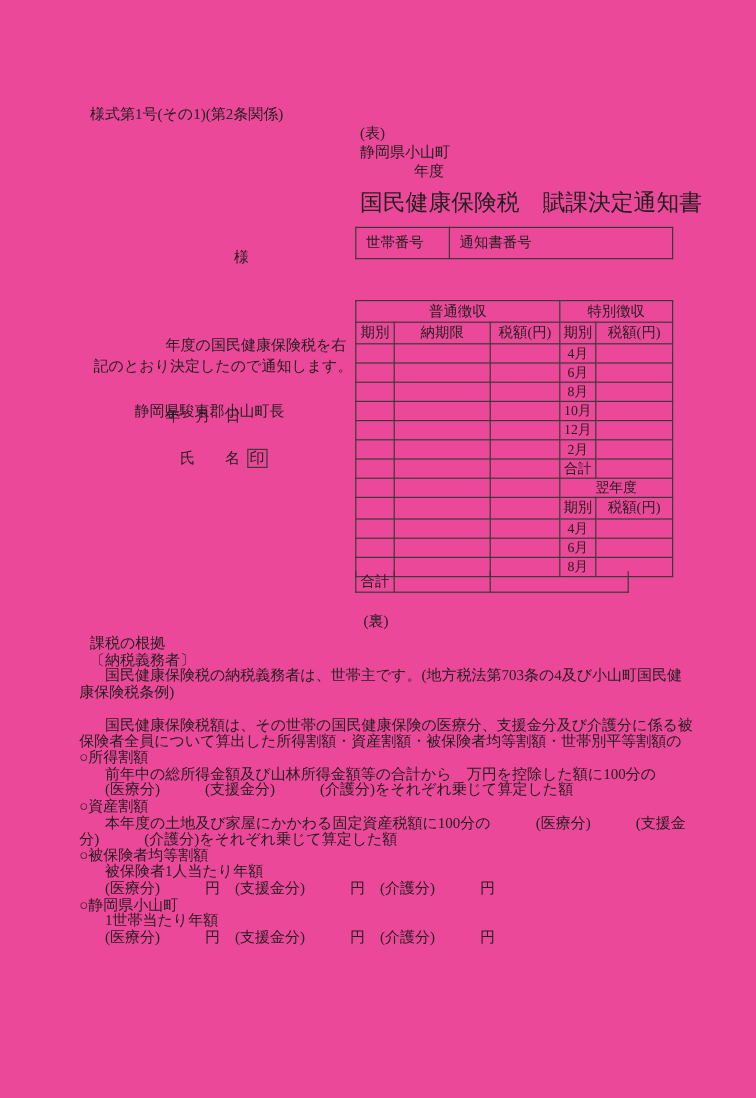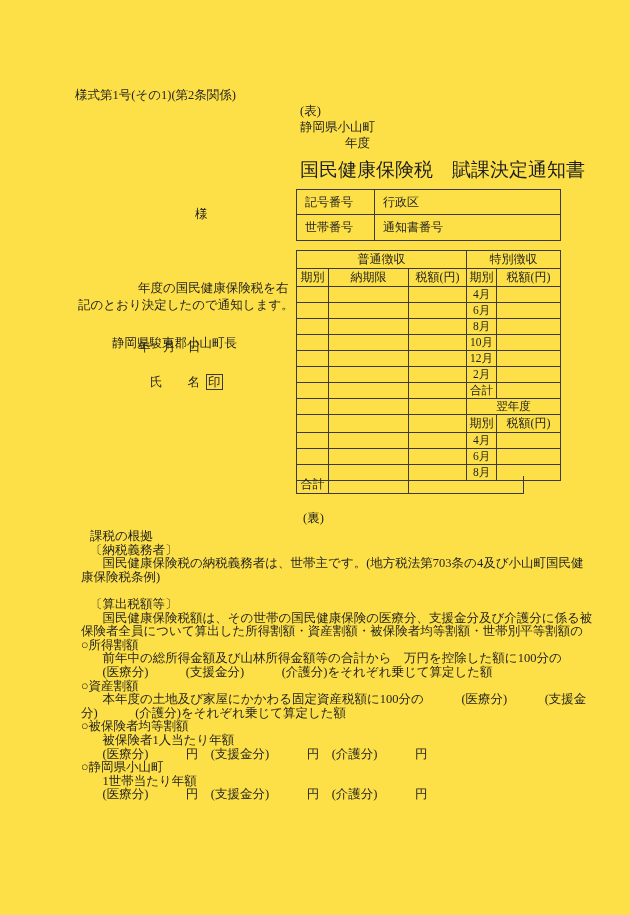--- a/index.html
+++ b/index.html
@@ -1,19 +1,19 @@
 <!DOCTYPE html>
 <html><head>
 <meta charset="utf-8">
 <style>
   html,body{margin:0;padding:0;background:#e8e8e8;}
   .page{
     position:relative;
     width:630px;height:915px;
-    background:#fde047;
+    background:#ec4899;
     font-family:"Liberation Serif","DejaVu Serif",serif;
     color:#1f1f1f;
     overflow:hidden;
   }
   .t{position:absolute;font-size:12.5px;line-height:14px;white-space:pre;}
   .title{font-size:19px;}
   
   table{border-collapse:collapse;table-layout:fixed;}
   .info-table{position:absolute;left:296px;top:189px;width:264px;}
   .info-table td{
@@ -46,45 +46,41 @@
   
   .seal{
     display:inline-block;
     border:1px solid #3a3a3a;
     padding:0 1px;
     margin-left:6px;
     font-size:12.5px;
     line-height:14px;
   }
   
-  .back-block{position:absolute;left:81px;top:530px;width:520px;}
+  .back-block{position:absolute;left:66px;top:530px;width:520px;}
   .bl{font-size:12.5px;line-height:13.6px;height:13.6px;white-space:pre;}
   .bl.h{padding-left:9px;}
 </style>
 </head>
 <body>
 
 <div class="page">
 
   <div class="t" style="left:75px;top:88px">様式第1号(その1)(第2条関係)</div>
   <div class="t" style="left:300px;top:104px">(表)</div>
   <div class="t" style="left:300px;top:120px">静岡県小山町</div>
   <div class="t" style="left:345px;top:136px">年度</div>
   <div class="t title" style="left:300px;top:163px">国民健康保険税　賦課決定通知書</div>
 
   <table class="info-table">
     <colgroup>
         <col style="width:78px">
         <col style="width:186px">
       </colgroup>
     <tbody>
-        <tr>
-      <td>記号番号</td>
-      <td>行政区</td>
-    </tr>
     <tr style="height:26px">
       <td>世帯番号</td>
       <td>通知書番号</td>
     </tr>
   </tbody>
     </table>
 
   <div class="t" style="left:195px;top:207px">様</div>
 
   <div class="t" style="left:138px;top:281px">年度の国民健康保険税を右</div>
@@ -216,21 +212,20 @@
     </table>
 
   <div class="t" style="left:303px;top:511px">(裏)</div>
 
   <div class="back-block">
     <div class="bl h">課税の根拠</div>
     <div class="bl h">〔納税義務者〕</div>
     <div class="bl h">　国民健康保険税の納税義務者は、世帯主です。(地方税法第703条の4及び小山町国民健</div>
     <div class="bl">康保険税条例)</div>
     <div class="bl"></div>
-    <div class="bl h">〔算出税額等〕</div>
     <div class="bl h">　国民健康保険税額は、その世帯の国民健康保険の医療分、支援金分及び介護分に係る被</div>
     <div class="bl">保険者全員について算出した所得割額・資産割額・被保険者均等割額・世帯別平等割額の</div>
     <div class="bl">○所得割額</div>
     <div class="bl h">　前年中の総所得金額及び山林所得金額等の合計から　万円を控除した額に100分の</div>
     <div class="bl h">　(医療分)　　　(支援金分)　　　(介護分)をそれぞれ乗じて算定した額</div>
     <div class="bl">○資産割額</div>
     <div class="bl h">　本年度の土地及び家屋にかかわる固定資産税額に100分の　　　(医療分)　　　(支援金</div>
     <div class="bl">分)　　　(介護分)をそれぞれ乗じて算定した額</div>
     <div class="bl">○被保険者均等割額</div>
     <div class="bl h">　被保険者1人当たり年額</div>

